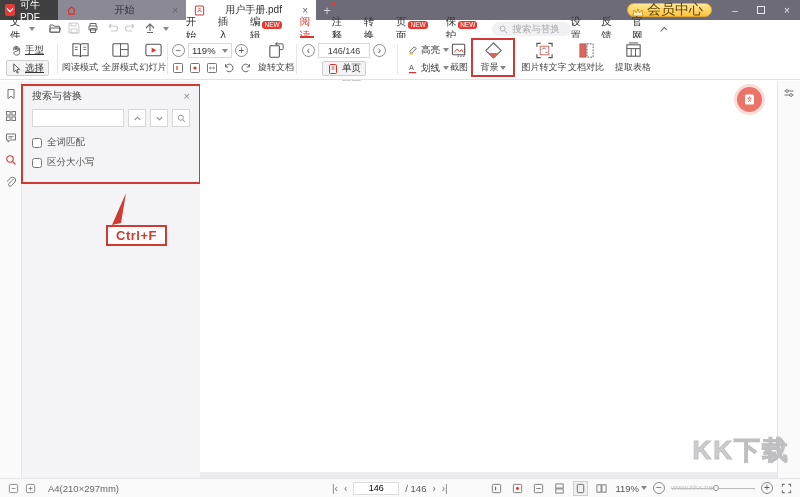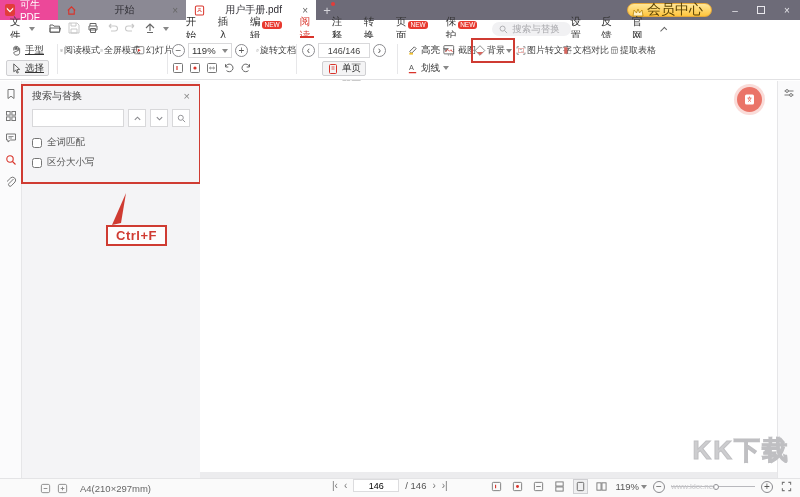--- a/index.html
+++ b/index.html
@@ -1,21 +1,21 @@
 <!DOCTYPE html>
 <html><head>
 <meta charset="utf-8">
 <style>
   * { margin:0; padding:0; box-sizing:border-box; }
   html,body { width:800px; height:497px; font-family:"Liberation Sans","DejaVu Sans",sans-serif; }
   #app { position:relative; width:800px; height:497px; background:#fff; overflow:hidden; font-size:11px; color:#333; }
 
   
   .tabbar { position:absolute; left:0; top:0; width:800px; height:20px; background:#6d6b78; display:flex; align-items:stretch; }
-  .brand { width:58px; background:#ec4899; color:#fff; display:flex; align-items:center; gap:5px; padding:0 5px; font-size:10px; }
+  .brand { width:58px; background:#404040; color:#fff; display:flex; align-items:center; gap:5px; padding:0 5px; font-size:10px; }
   .brand-logo { width:12px; height:12px; background:#e23c39; border-radius:2px; display:flex; align-items:center; justify-content:center; }
   .brand-logo svg { width:8px; height:8px; }
   .tab { display:flex; align-items:center; gap:5px; padding:0 8px; font-size:10px; color:#2e2d33; }
   .tab.inactive { background:#8b8994; width:128px; }
   .tab.active { background:#ffffff; width:130px; }
   .tab .ticon { width:11px; height:11px; flex:0 0 auto; }
   .tab .tlabel { flex:1; text-align:center; white-space:nowrap; overflow:hidden; }
   .tab .tclose { color:#666; font-size:10px; cursor:pointer; }
   .newtab { width:22px; color:#d7d6dc; font-size:13px; display:flex; align-items:center; justify-content:center; position:relative; }
   .newtab i { position:absolute; top:2px; right:3px; width:4px; height:4px; background:#e23c39; border-radius:50%; font-style:normal; }
@@ -43,21 +43,21 @@
   .mb-right { margin-left:auto; display:flex; align-items:center; gap:16px; padding-right:24px; }
   .chev-up { width:6px; height:6px; border-left:1px solid #666; border-top:1px solid #666; transform:rotate(45deg) translateY(2px); }
 
   
   .toolbar { position:absolute; left:0; top:38px; width:800px; height:42px; background:#fff; border-bottom:1px solid #e2e2e4; }
   .tsep { position:absolute; top:6px; width:1px; height:30px; background:#e7e7e9; }
   .vgroup { position:absolute; display:flex; flex-direction:column; gap:2px; }
   .srow { display:flex; align-items:center; gap:3px; font-size:9.5px; height:16px; padding:0 4px; border:1px solid transparent; border-radius:2px; }
   .srow.sel { border-color:#cfcfd2; background:#f4f4f5; }
   .srow svg { width:11px; height:11px; }
-  .bigbtn { position:absolute; top:3px; width:40px; display:flex; flex-direction:row; align-items:center; gap:1px; font-size:9px; color:#444; }
+  .bigbtn { position:absolute; top:3px; width:40px; display:flex; flex-direction:column; align-items:center; gap:1px; font-size:9px; color:#444; }
   .bigbtn svg { width:19px; height:19px; }
   .bigbtn .lbl { display:flex; align-items:center; gap:1px; white-space:nowrap; }
   .redbox-btn { outline:2px solid #cf3b32; outline-offset:1px; }
   .zoomrow { display:flex; align-items:center; gap:3px; }
   .zoomrow .zbox { width:44px; height:15px; border:1px solid #d9d9db; display:flex; align-items:center; justify-content:space-between; padding:0 3px; font-size:9.5px; background:#fff; }
   .circbtn { width:13px; height:13px; border-radius:50%; border:1px solid #8b8b8f; display:flex; align-items:center; justify-content:center; font-size:10px; color:#555; line-height:1; }
   .minirow { display:flex; align-items:center; gap:5px; }
   .minirow svg { width:12px; height:12px; }
   .pagebox { width:52px; height:15px; border:1px solid #d9d9db; background:#fff; font-size:9px; display:flex; align-items:center; justify-content:center; color:#444; }
 
@@ -80,21 +80,21 @@
   .annot { position:absolute; left:106px; top:144px; border:2px solid #cf3b32; color:#cf3b32; background:#fdfdfd; font-size:13px; font-weight:bold; padding:1px 8px; letter-spacing:.5px; }
   .annot-arrow { position:absolute; left:104px; top:112px; width:30px; height:32px; }
   .doc { position:absolute; left:200px; top:0; width:577px; height:391px; background:#fff; }
   .rightbar { position:absolute; right:0; top:0; width:23px; height:397px; background:#fafafb; border-left:1px solid #e6e6e8; display:flex; justify-content:center; padding-top:6px; }
   .rightbar svg { width:12px; height:12px; }
   .float-btn { position:absolute; left:737px; top:6px; width:25px; height:25px; border-radius:50%; background:#ea7468; box-shadow:0 0 0 3px rgba(234,116,104,.25); display:flex; align-items:center; justify-content:center; }
   .float-btn svg { width:13px; height:13px; }
   .wm-corner { position:absolute; right:10px; bottom:10px; font-size:26px; font-weight:bold; color:#cdcdcf; letter-spacing:2px; -webkit-text-stroke:1px #bfbfc2; }
 
   
-  .statusbar { position:absolute; left:0; top:478px; width:800px; height:19px; background:#fafafa; border-top:1px solid #e4e4e6; display:flex; font-size:9.5px; color:#555;padding-left:32px; }
+  .statusbar { position:absolute; left:0; top:478px; width:800px; height:19px; background:#fafafa; border-top:1px solid #e4e4e6; display:flex; align-items:center; font-size:9.5px; color:#555; }
   .statusbar svg { width:11px; height:11px; }
   .sb-left { display:flex; align-items:center; gap:6px; padding-left:8px; }
   .sb-size { margin-left:6px; color:#666; }
   .sb-center { position:absolute; left:332px; display:flex; align-items:center; gap:6px; }
   .sb-pageinput { width:46px; height:13px; border:1px solid #dcdcde; background:#fff; font-size:9px; text-align:center; outline:none; }
   .sb-nav { color:#777; font-size:10px; }
   .sb-right { position:absolute; right:6px; display:flex; align-items:center; gap:6px; }
   .sb-ico { display:flex; align-items:center; justify-content:center; width:15px; height:15px; border:1px solid transparent; }
   .sb-ico.sel { border-color:#cfcfd2; background:#f0f0f1; }
   .sb-zoom { display:flex; align-items:center; gap:2px; }

